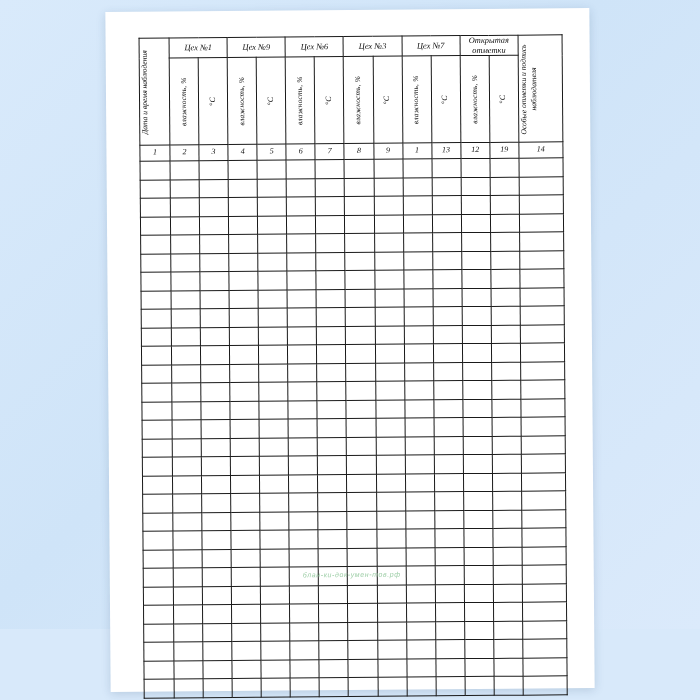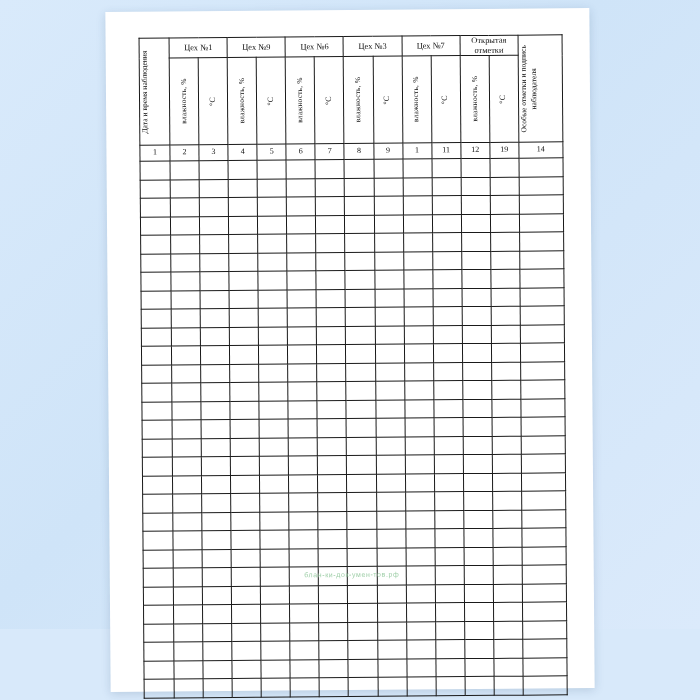--- a/index.html
+++ b/index.html
@@ -11,20 +11,21 @@
     height: 700px;
     background: #d8e9fa;
     font-family: "Liberation Serif", serif;
     overflow: hidden;
   }
   #stage {
     position: relative;
     width: 700px;
     height: 629px;
     background: linear-gradient(135deg, #d9eafb 0%, #cfe4f8 45%, #dbeafb 100%);
+    font-style: italic;
   }
   
   #sheet {
     position: absolute;
     left: 108px;
     top: 10px;
     width: 484px;
     height: 680px;
     background: #ffffff;
     box-shadow: 0 2px 10px rgba(40,70,110,0.18);
@@ -207,21 +208,21 @@
               <td><span>1</span></td>
               <td><span>2</span></td>
               <td><span>3</span></td>
               <td><span>4</span></td>
               <td><span>5</span></td>
               <td><span>6</span></td>
               <td><span>7</span></td>
               <td><span>8</span></td>
               <td><span>9</span></td>
               <td><span>1</span></td>
-              <td><span>11</span></td>
+              <td><span>13</span></td>
               <td><span>12</span></td>
               <td><span>19</span></td>
               <td><span>14</span></td>
             </tr>
             <tr class="data-row">
               <td>&nbsp;</td>
               <td>&nbsp;</td>
               <td>&nbsp;</td>
               <td>&nbsp;</td>
               <td>&nbsp;</td>

